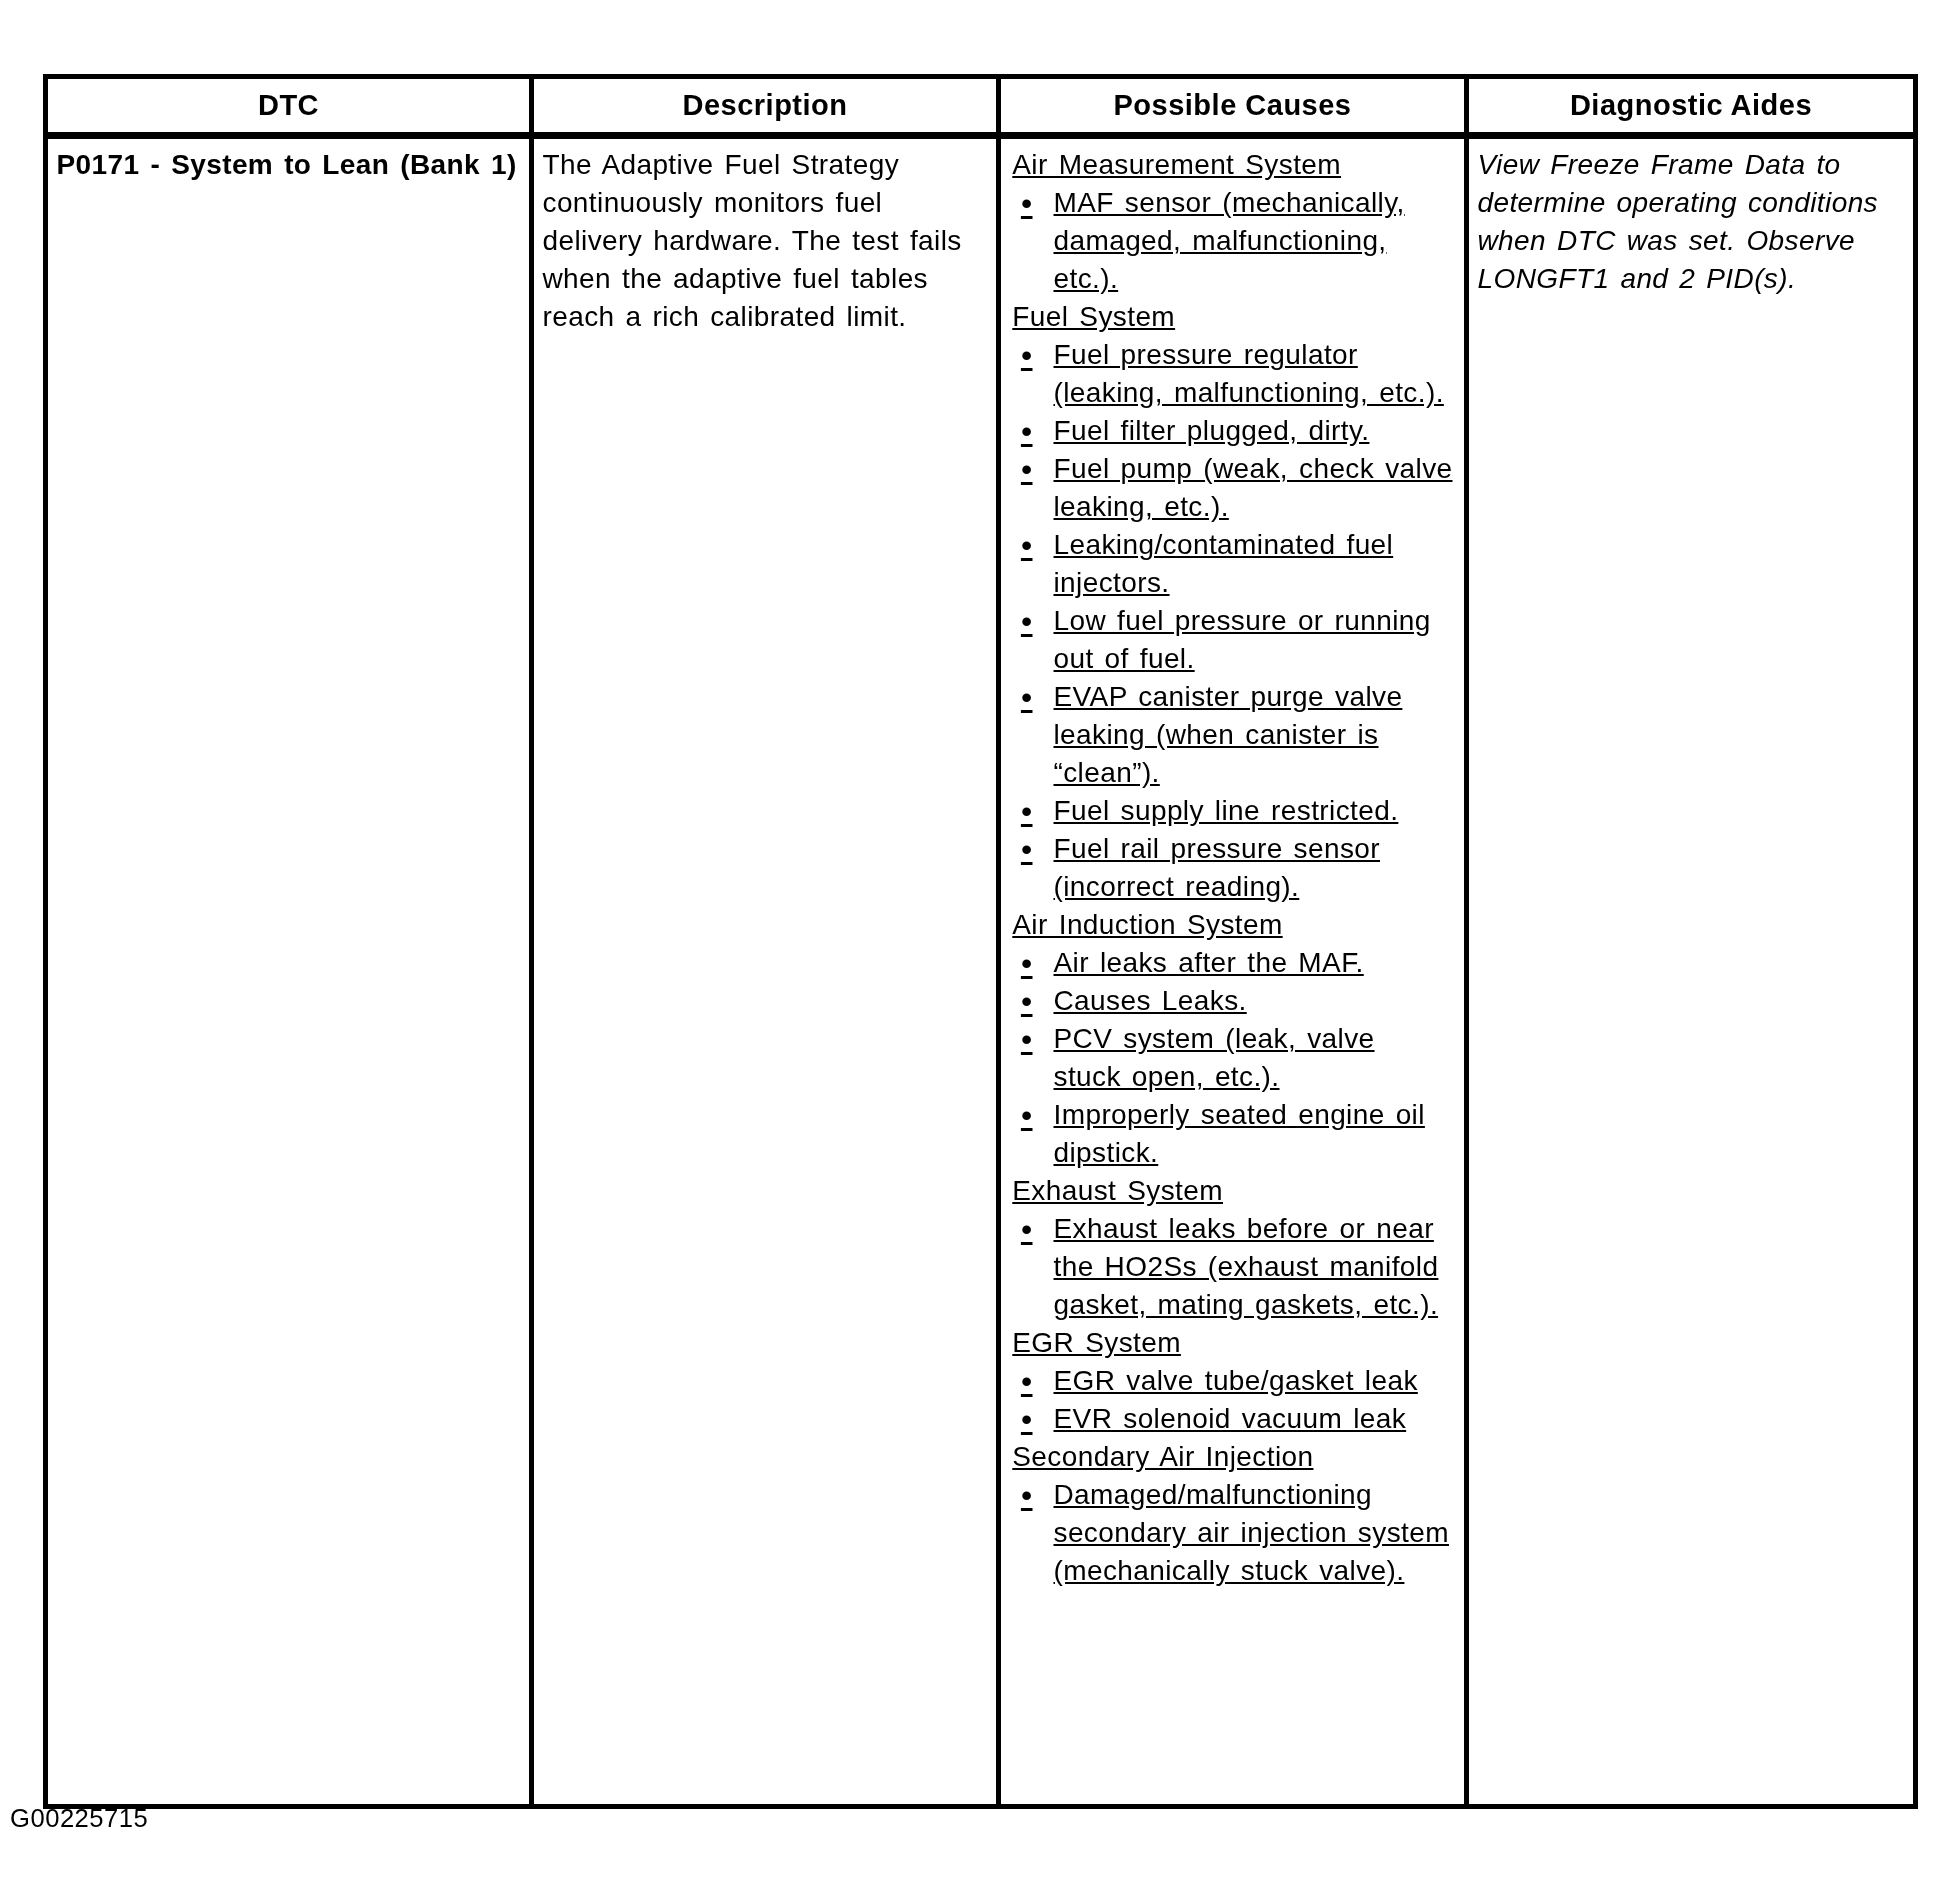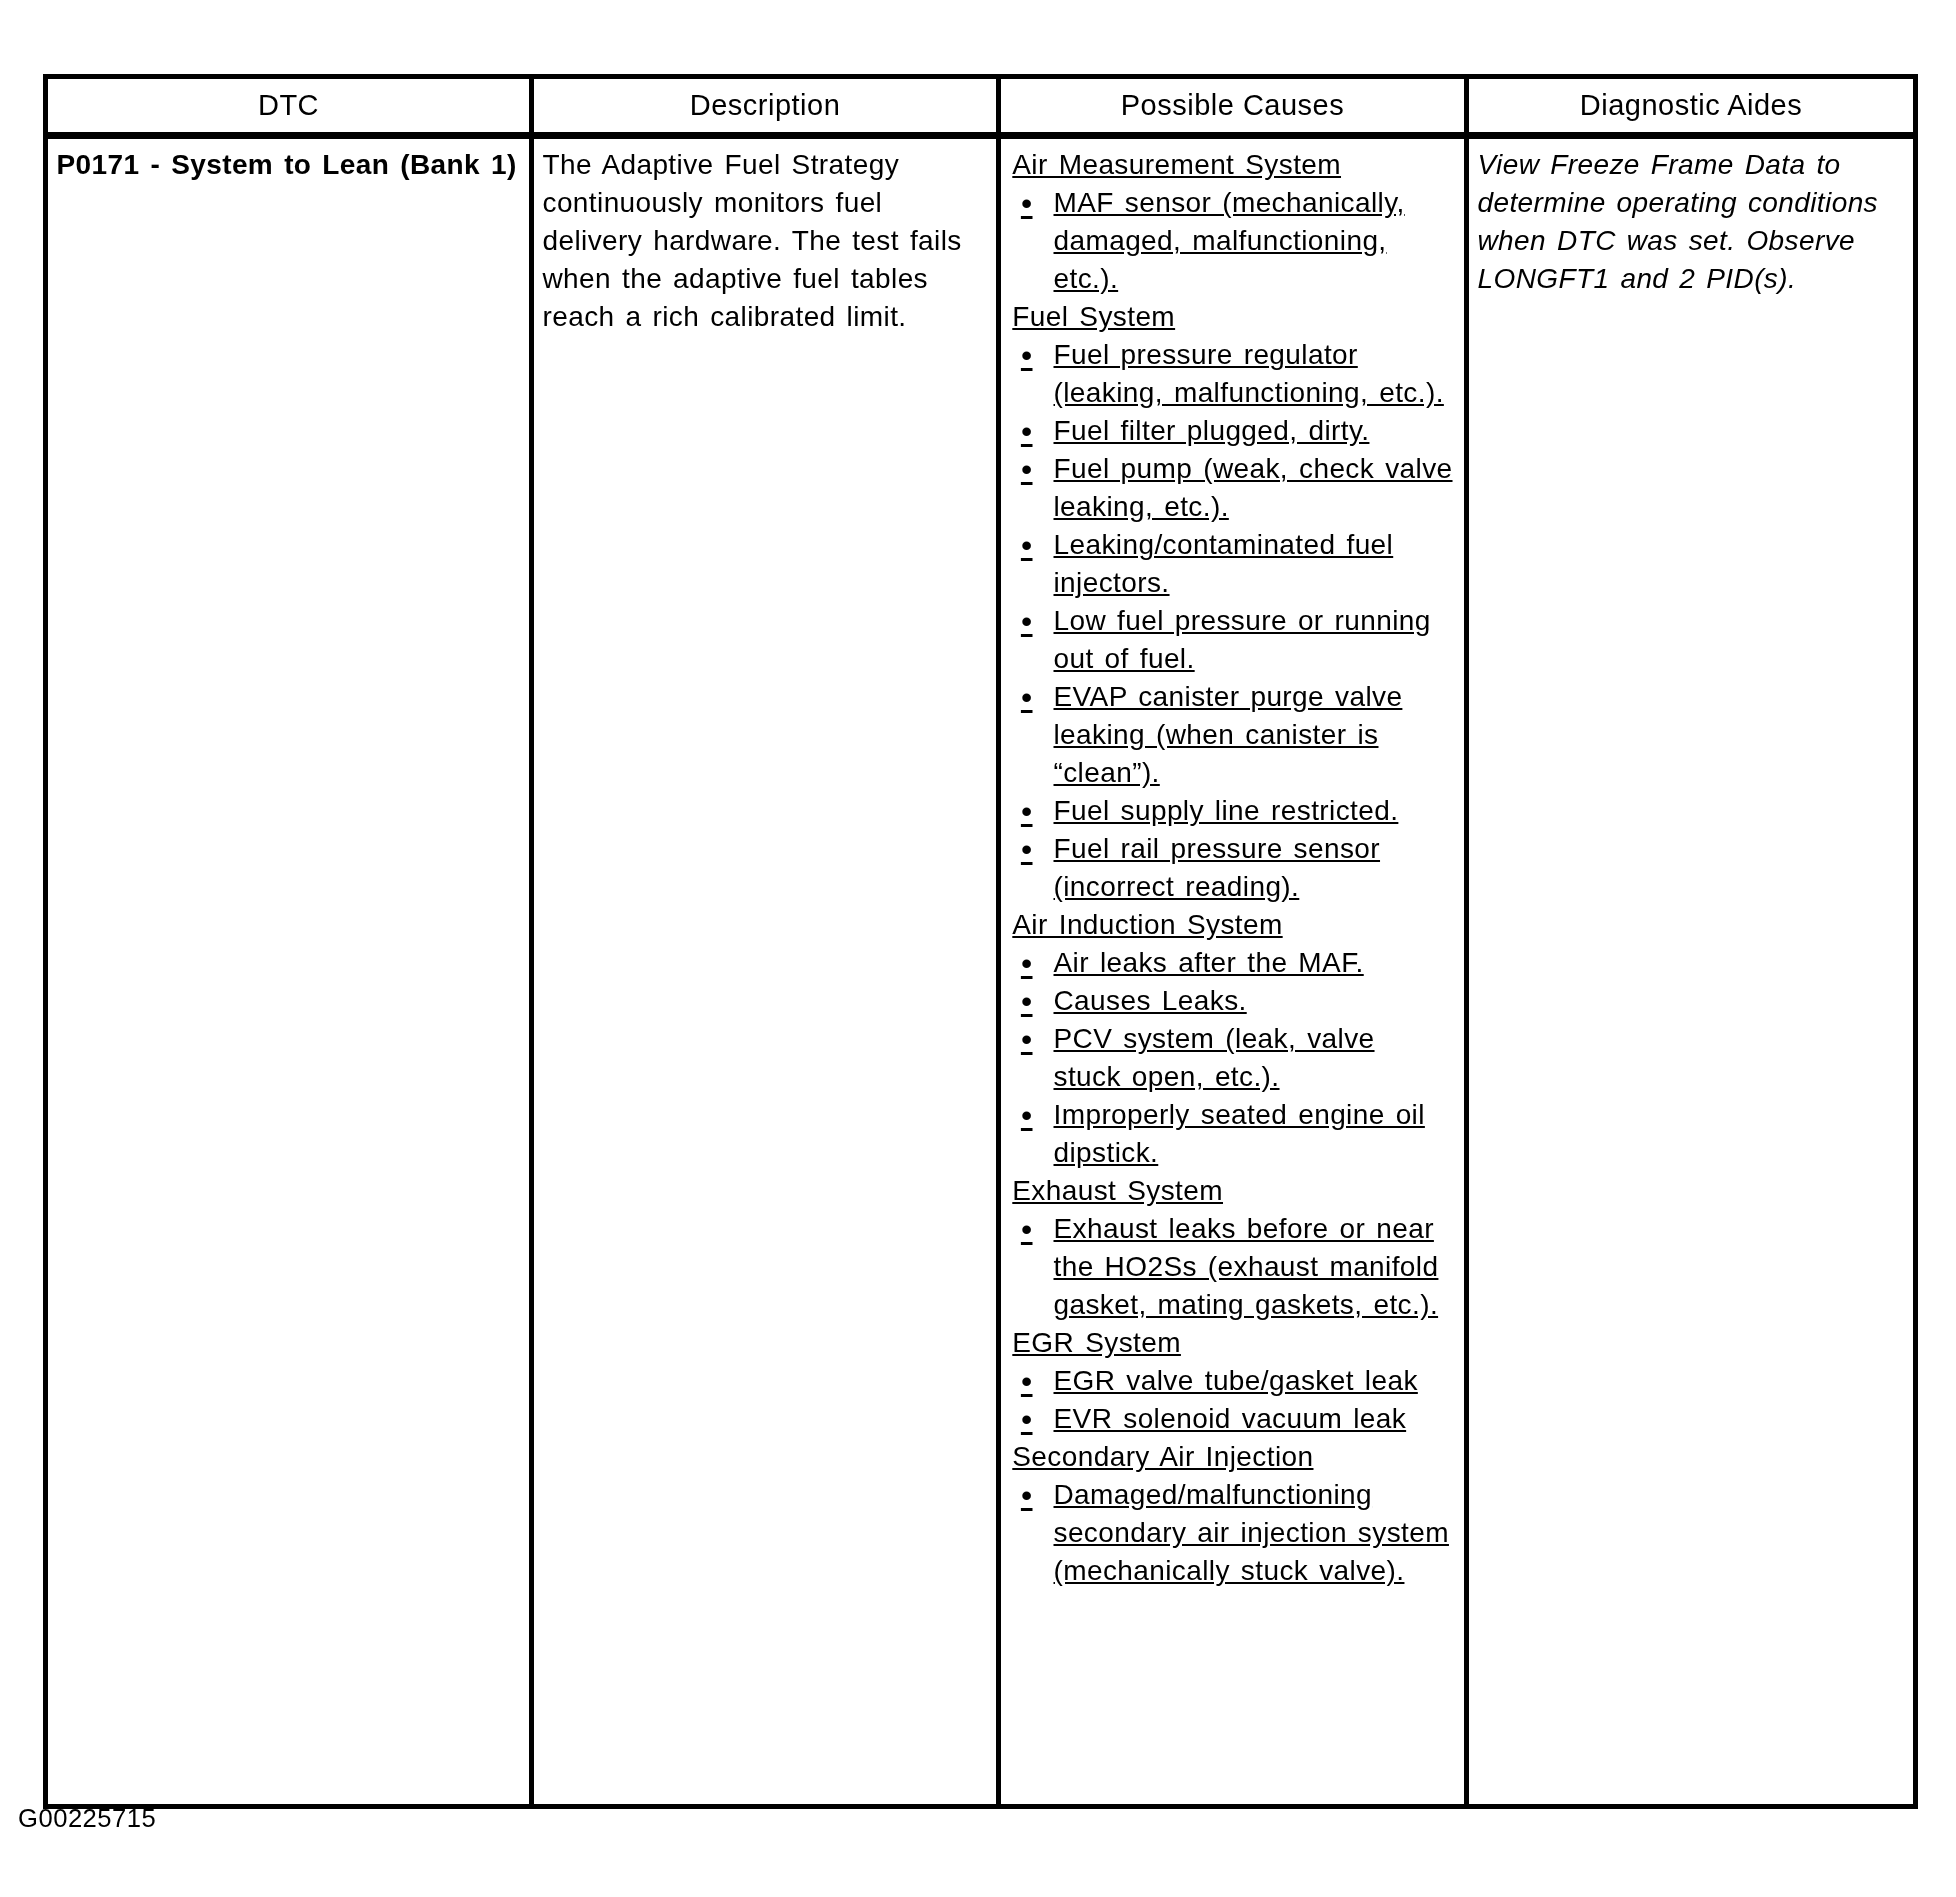--- a/index.html
+++ b/index.html
@@ -29,21 +29,21 @@
     table-layout: fixed;
   }
   table.dtc-table th,
   table.dtc-table td {
     border: 5.7px solid #000;
   }
   table.dtc-table th {
     height: 49px;
     border-bottom-width: 7.6px;
     font-size: 29px;
-    font-weight: normal;
+    font-weight: bold;
     text-align: center;
     vertical-align: middle;
     padding: 1.9px 3.8px;
     letter-spacing: 0.5px;
   }
   table.dtc-table td {
     height: 1650px;
     vertical-align: top;
     font-size: 28px;
     line-height: 38px;
@@ -80,21 +80,21 @@
     text-align: left;
     padding-left: 11.4px;
     box-sizing: border-box;
     font-size: 32px;
   }
   .bullet-text {
     flex: 1 1 auto;
   }
   .figure-id {
     position: absolute;
-    left: 18px;
+    left: 10px;
     top: 1804px;
     font-size: 25.6px;
     letter-spacing: 0.5px;
   }
 </style>
 </head>
 <body>
 
 <div class="sheet">
 

